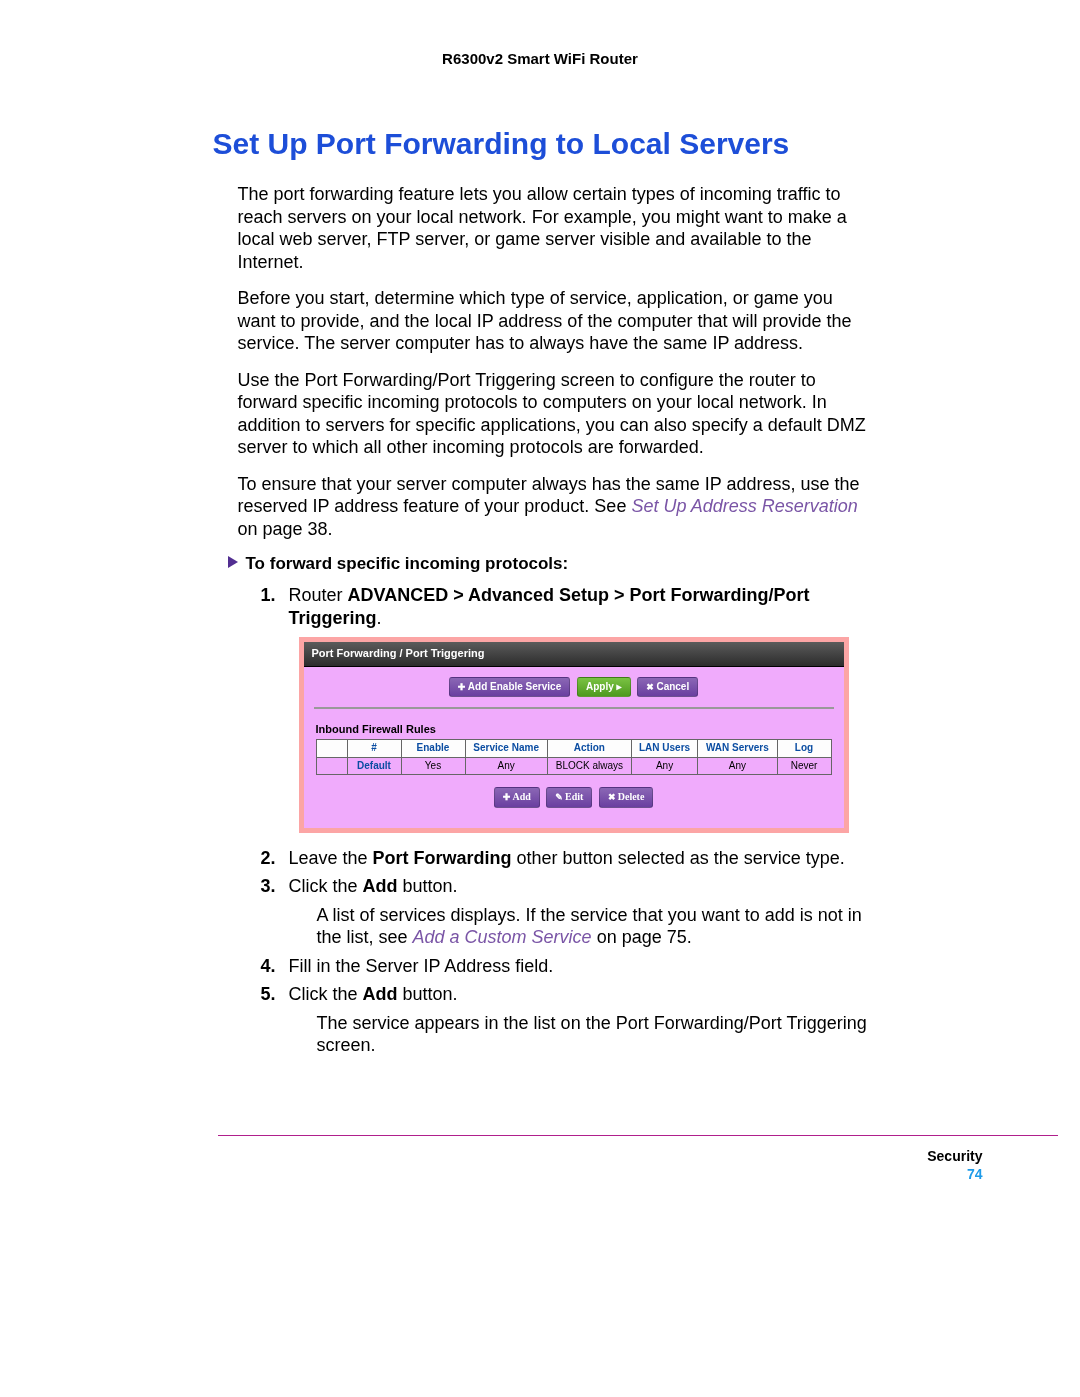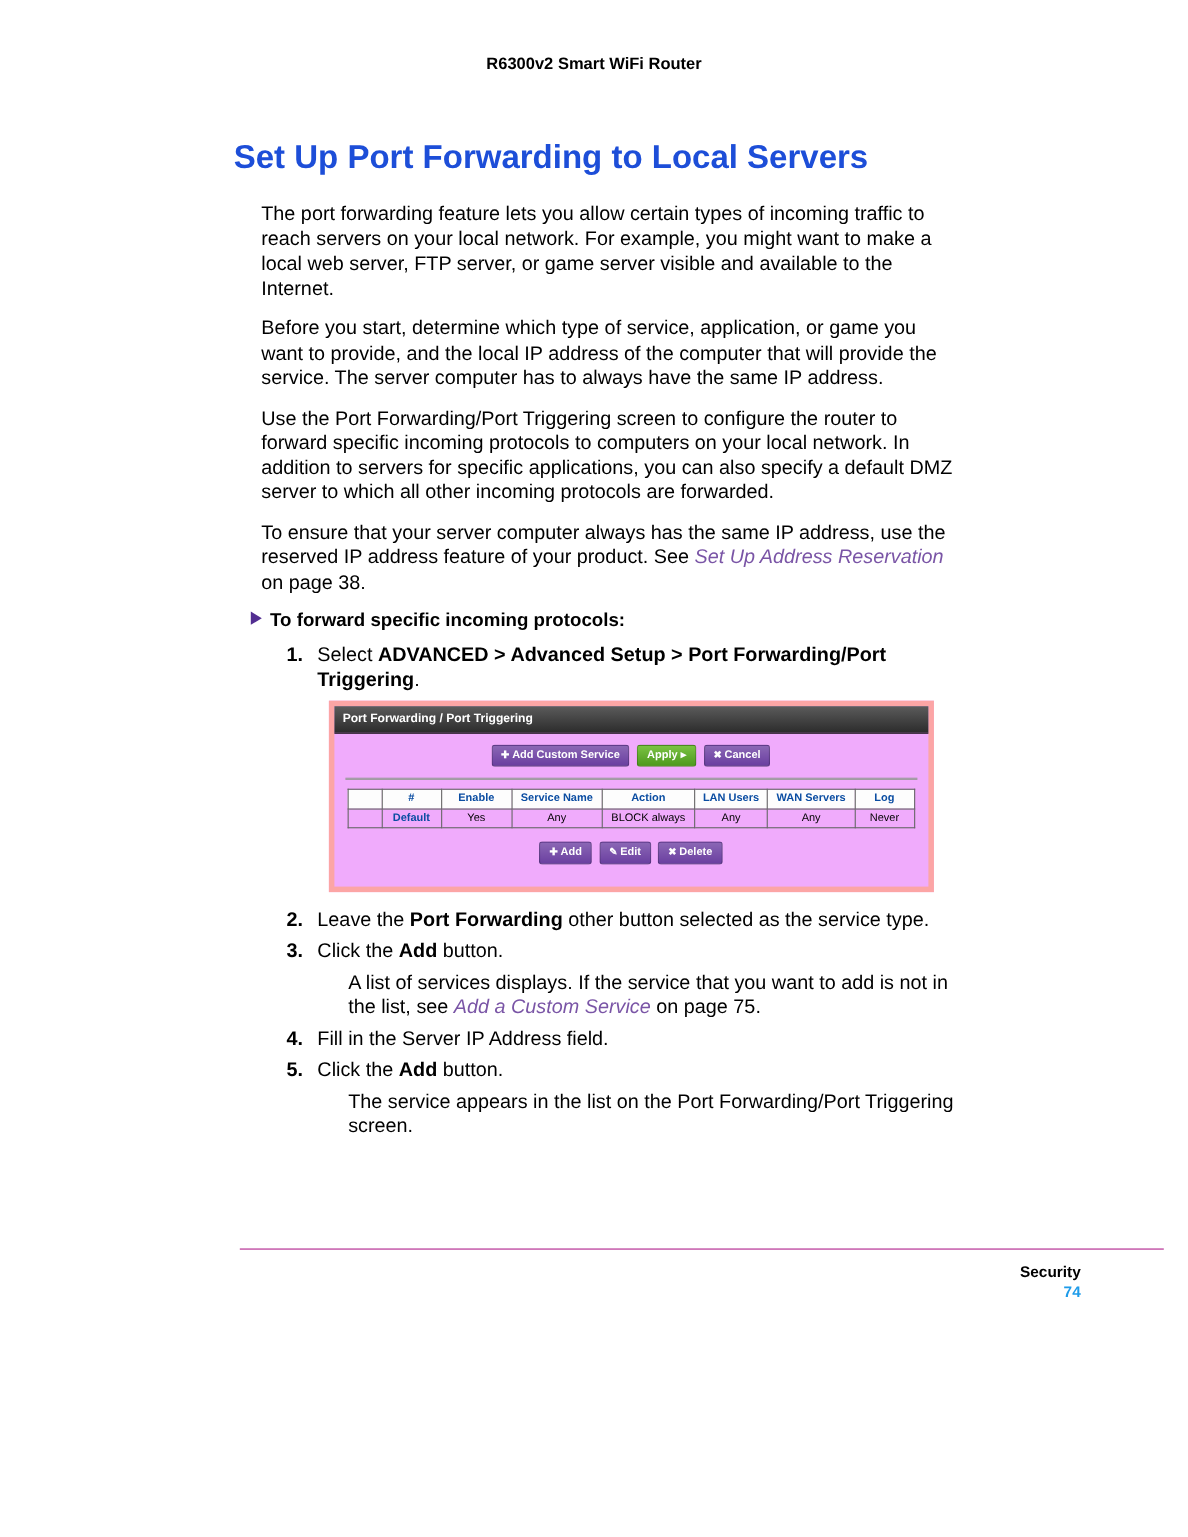--- a/index.html
+++ b/index.html
@@ -120,21 +120,21 @@
   .rules-label { font-weight: bold; font-size: 11px; margin: 6px 0 2px 0; }
   table.rules { border-collapse: collapse; width: 100%; font-size: 10px; }
   table.rules th, table.rules td {
     border: 1px solid #666;
     padding: 2px 4px;
     text-align: center;
   }
   table.rules th { color: #0b4da2; font-weight: bold; background: #fdfdfd; }
   .def { color: #0b4da2; font-weight: bold; }
 
-  .panel .btnrow2 { text-align: center; padding: 12px 0 12px 0; }
+  .panel .btnrow2 { text-align: center; padding: 12px 0 12px 0; font-family: Liberation Serif, serif; }
 
   .footer-line {
     border-top: 1px solid #b01f8c;
     width: 840px;
     position: absolute;
     left: 120px;
     top: 1135px;
   }
   .footer {
     position: absolute;
@@ -162,33 +162,34 @@
     <span>To ensure that your server computer always has the same IP address, use the reserved IP address feature of your product. See </span><span class="link">Set Up Address Reservation</span><span> on page 38.</span>
   </p>
 
   <div class="sub">
     <span class="arrow"></span><span>To forward specific incoming protocols:</span>
   </div>
 
   <ol class="ol">
     <li>
       <span class="num">1.</span>
-      <span>Select </span><span class="b">ADVANCED &gt; Advanced Setup &gt; Port Forwarding/Port Triggering</span><span>.</span>
+      <span>Router </span><span class="b">ADVANCED &gt; Advanced Setup &gt; Port Forwarding/Port Triggering</span><span>.</span>
 
       
       <div class="panel">
         <div class="panel-title">Port Forwarding / Port Triggering</div>
         <div class="panel-btnrow">
-          <span class="btn purple plus">Add Custom Service</span>
+          <span class="btn purple plus">Add Enable Service</span>
           <span class="btn green play">Apply</span>
           <span class="btn purple xmark">Cancel</span>
         </div>
         <div class="hr"></div>
         <div class="hr"></div>
         <div class="sec-pad">
+          <div class="rules-label">Inbound Firewall Rules</div>
           <table class="rules">
             <tbody>
                 <tr>
               <th style="width:22px"></th>
               <th style="width:45px">#</th>
               <th style="width:55px">Enable</th>
               <th>Service Name</th>
               <th>Action</th>
               <th>LAN Users</th>
               <th>WAN Servers</th>

